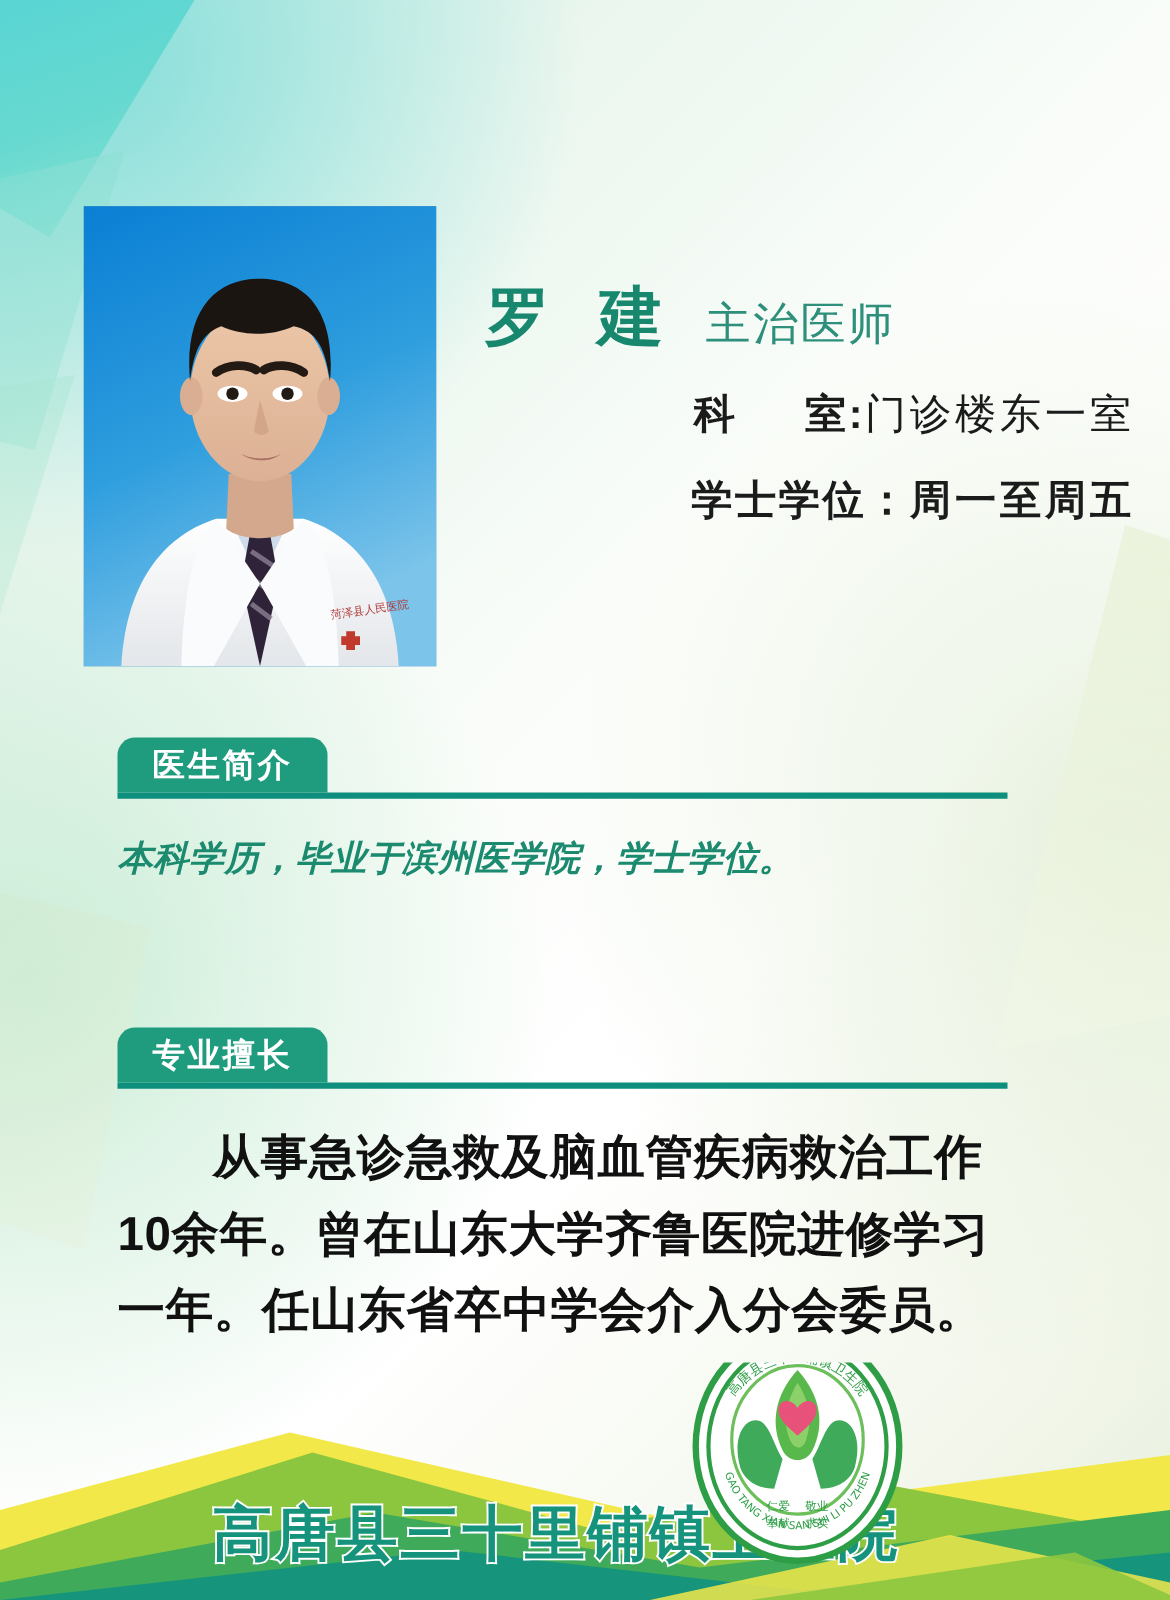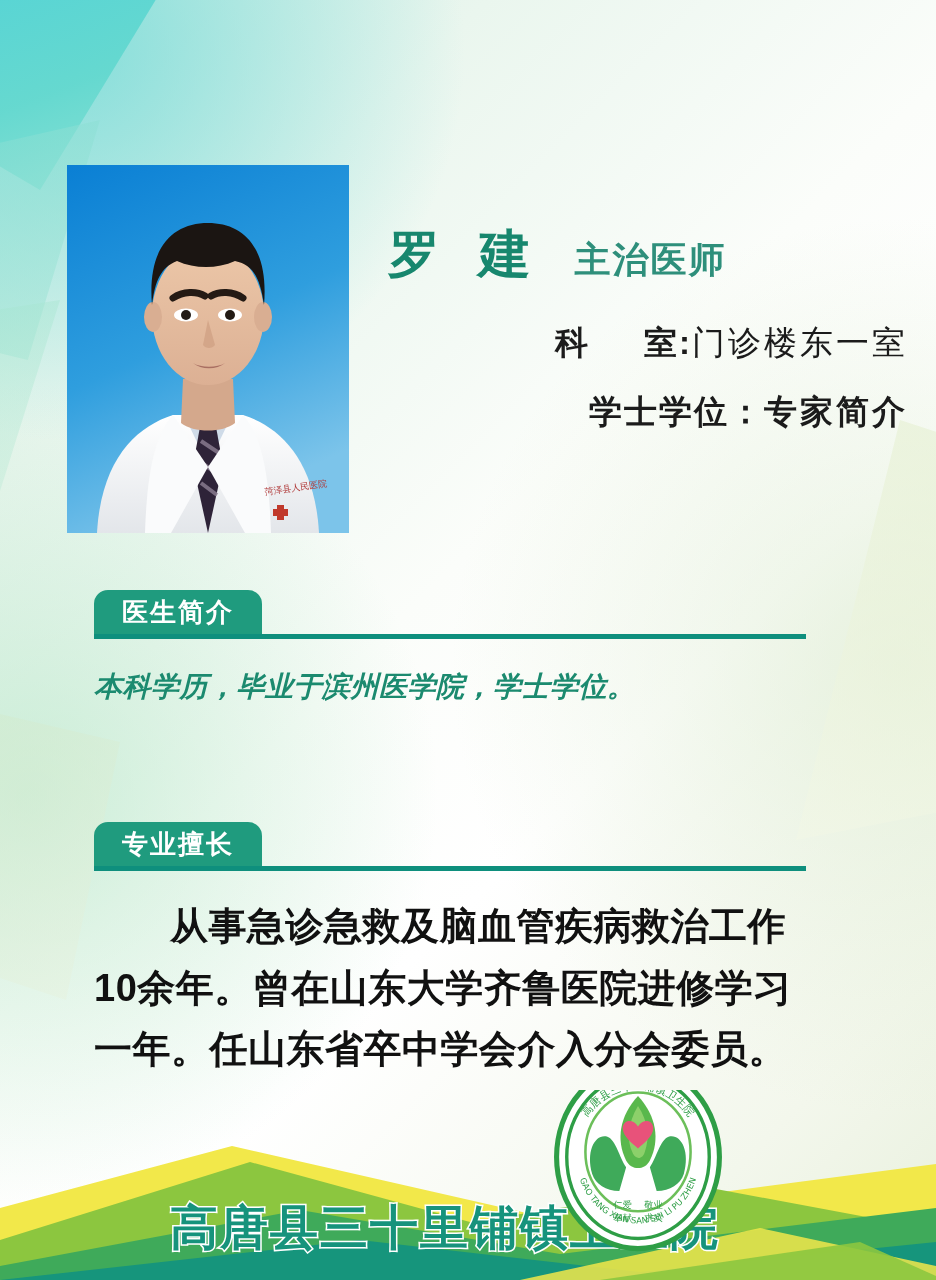--- a/index.html
+++ b/index.html
@@ -57,24 +57,24 @@
   .portrait svg{display:block;width:282px;height:368px;}
 
   
   .info{position:absolute;left:388px;top:228px;width:520px;text-align:right;}
   .name-row{display:flex;align-items:baseline;white-space:nowrap;}
   .doc-name{
     font-size:52px;font-weight:bold;color:#17876e;
     letter-spacing:12px;line-height:1;
   }
   .doc-title{
-    font-size:36px;color:#2e8f7b;margin-left:32px;
-    letter-spacing:2px;line-height:1;font-weight:bold;
-  }
-  .meta{margin-top:46px;}
+    font-size:36px;color:#2e8f7b;margin-left:22px;
+    letter-spacing:2px;line-height:1;font-weight:normal;
+  }
+  .meta{margin-top:34px;}
   .meta-row{
     font-size:33px;color:#1b1b1b;line-height:1;white-space:nowrap;
     margin-bottom:36px;
   }
   .meta-label{font-weight:bold;letter-spacing:2px;}
   .meta-label.spaced{letter-spacing:2px;}
   .meta-gap{display:inline-block;width:54px;}
   .meta-value{font-weight:normal;letter-spacing:3px;}
   .meta-value.bold{font-weight:bold;letter-spacing:3px;}
 
@@ -194,21 +194,21 @@
   <div class="info">
     <div class="name-row">
       <span class="doc-name">罗 建</span>
       <span class="doc-title">主治医师</span>
     </div>
     <div class="meta">
       <div class="meta-row">
         <span class="meta-label">科</span><span class="meta-gap"></span><span class="meta-label spaced">室:</span><span class="meta-value">门诊楼东一室</span>
       </div>
       <div class="meta-row">
-        <span class="meta-label">学士学位：</span><span class="meta-value bold">专家简介</span>
+        <span class="meta-label">学士学位：</span><span class="meta-value bold">周一至周五</span>
       </div>
     </div>
   </div>
 
   <div class="section" id="sec-intro">
     <div class="sec-head">
       <div class="sec-tab">
         <span class="sec-tab-label">医生简介</span>
       </div>
       <div class="sec-rule"></div>

